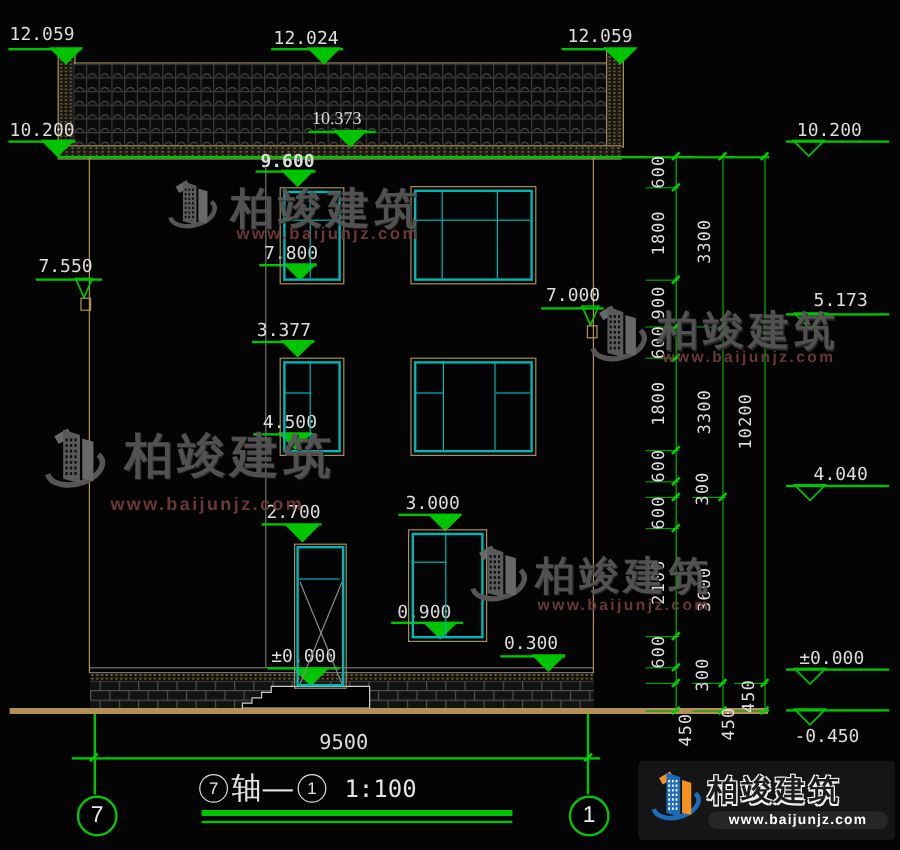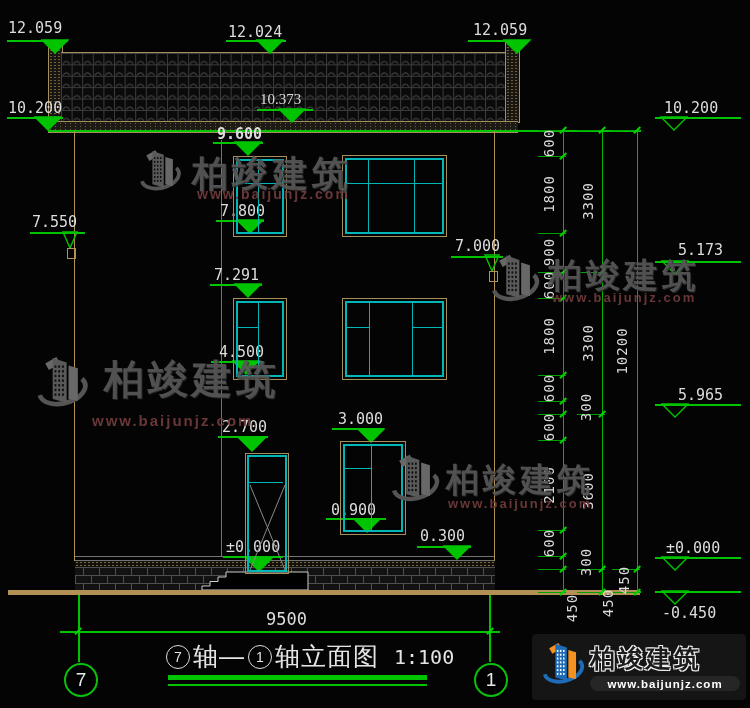--- a/index.html
+++ b/index.html
@@ -152,21 +152,21 @@
   </div>
       <div>
     <div class="mk-text num" style="left:220px;top:203px;">7.800</div>
     <div class="mk-line" style="left:216px;top:220px;width:48px;"></div>
     <svg class="abs" style="left:236px;top:219px;" width="28" height="15">
           <polygon points="1,1 27,1 14,14" fill="#00c400" stroke="#00c400" stroke-width="1.4"></polygon>
         </svg>
 
   </div>
       <div>
-    <div class="mk-text num" style="left:214px;top:267px;">7.291</div>
+    <div class="mk-text num" style="left:214px;top:267px;">3.377</div>
     <div class="mk-line" style="left:210px;top:284px;width:52px;"></div>
     <svg class="abs" style="left:234px;top:283px;" width="28" height="15">
           <polygon points="1,1 27,1 14,14" fill="#00c400" stroke="#00c400" stroke-width="1.4"></polygon>
         </svg>
 
   </div>
       <div>
     <div class="mk-text num" style="left:219px;top:344px;">4.500</div>
     <div class="mk-line" style="left:211px;top:361px;width:52px;"></div>
     <svg class="abs" style="left:232px;top:360px;" width="28" height="15">
@@ -240,21 +240,21 @@
   </div>
       <div>
     <div class="mk-text num" style="left:678px;top:242px;">5.173</div>
     <div class="mk-line" style="left:655px;top:261px;width:86px;"></div>
     <svg class="abs" style="left:661px;top:260px;" width="28" height="15">
           <polygon points="1,1 27,1 14,14" fill="none" stroke="#00c400" stroke-width="1.4"></polygon>
         </svg>
 
   </div>
       <div>
-    <div class="mk-text num" style="left:678px;top:387px;">5.965</div>
+    <div class="mk-text num" style="left:678px;top:387px;">4.040</div>
     <div class="mk-line" style="left:655px;top:404px;width:86px;"></div>
     <svg class="abs" style="left:661px;top:403px;" width="28" height="15">
           <polygon points="1,1 27,1 14,14" fill="none" stroke="#00c400" stroke-width="1.4"></polygon>
         </svg>
 
   </div>
       <div>
     <div class="mk-text num" style="left:666px;top:540px;">±0.000</div>
     <div class="mk-line" style="left:655px;top:557px;width:86px;"></div>
     <svg class="abs" style="left:661px;top:556px;" width="28" height="15">
@@ -515,21 +515,20 @@
   </div>
 
   <div id="title">
     <span class="tcircle">
         <span>7</span>
       </span>
     <span class="ttext">轴—</span>
     <span class="tcircle">
         <span>1</span>
       </span>
-    <span class="ttext">轴立面图</span>
     <span class="tscale">1:100</span>
   </div>
 
   <div id="logo">
     <span id="logo-icon-slot" class="abs" style="left:8px;top:6px;width:46px;height:52px;"><svg viewBox="0 0 60 66" width="100%" height="100%">
     <path d="M6 38 A25 15 0 1 0 54 32" fill="none" stroke="#1e6cb8" stroke-width="5" transform="rotate(-14 30 40)"></path>
     <polygon points="12,10 24,3 28,10 16,17" fill="#f59120"></polygon>
     <polygon points="20,4 35,9 35,52 20,48" fill="#1e6cb8"></polygon>
     <polygon points="37,12 47,15 47,50 37,48" fill="#f59120"></polygon>
     <rect x="22" y="12" width="2" height="2.6" fill="#ffffff"></rect>

